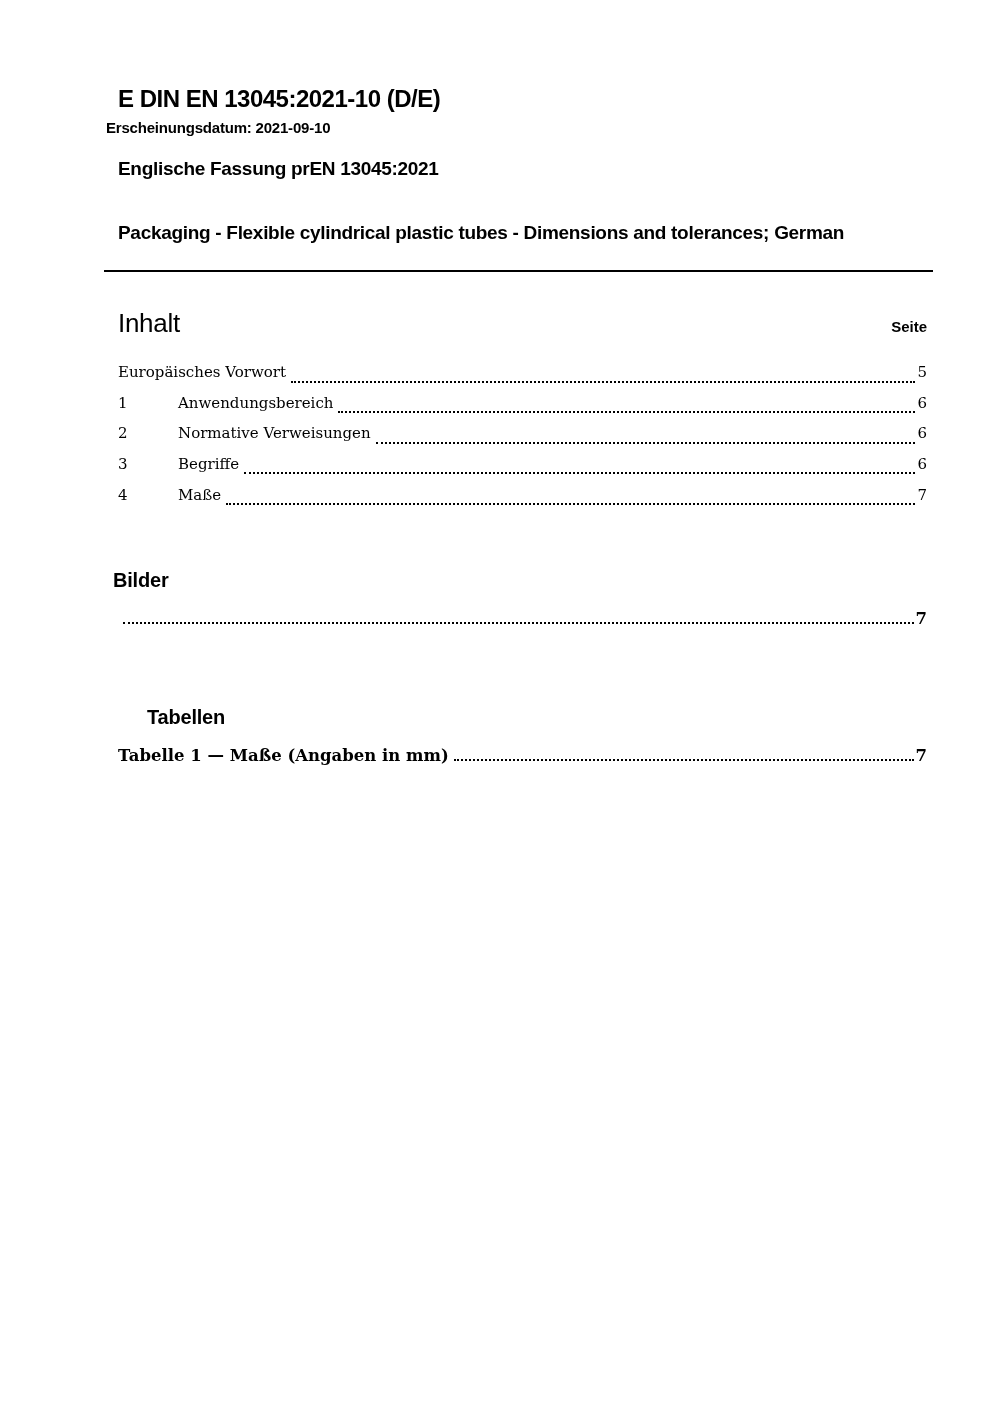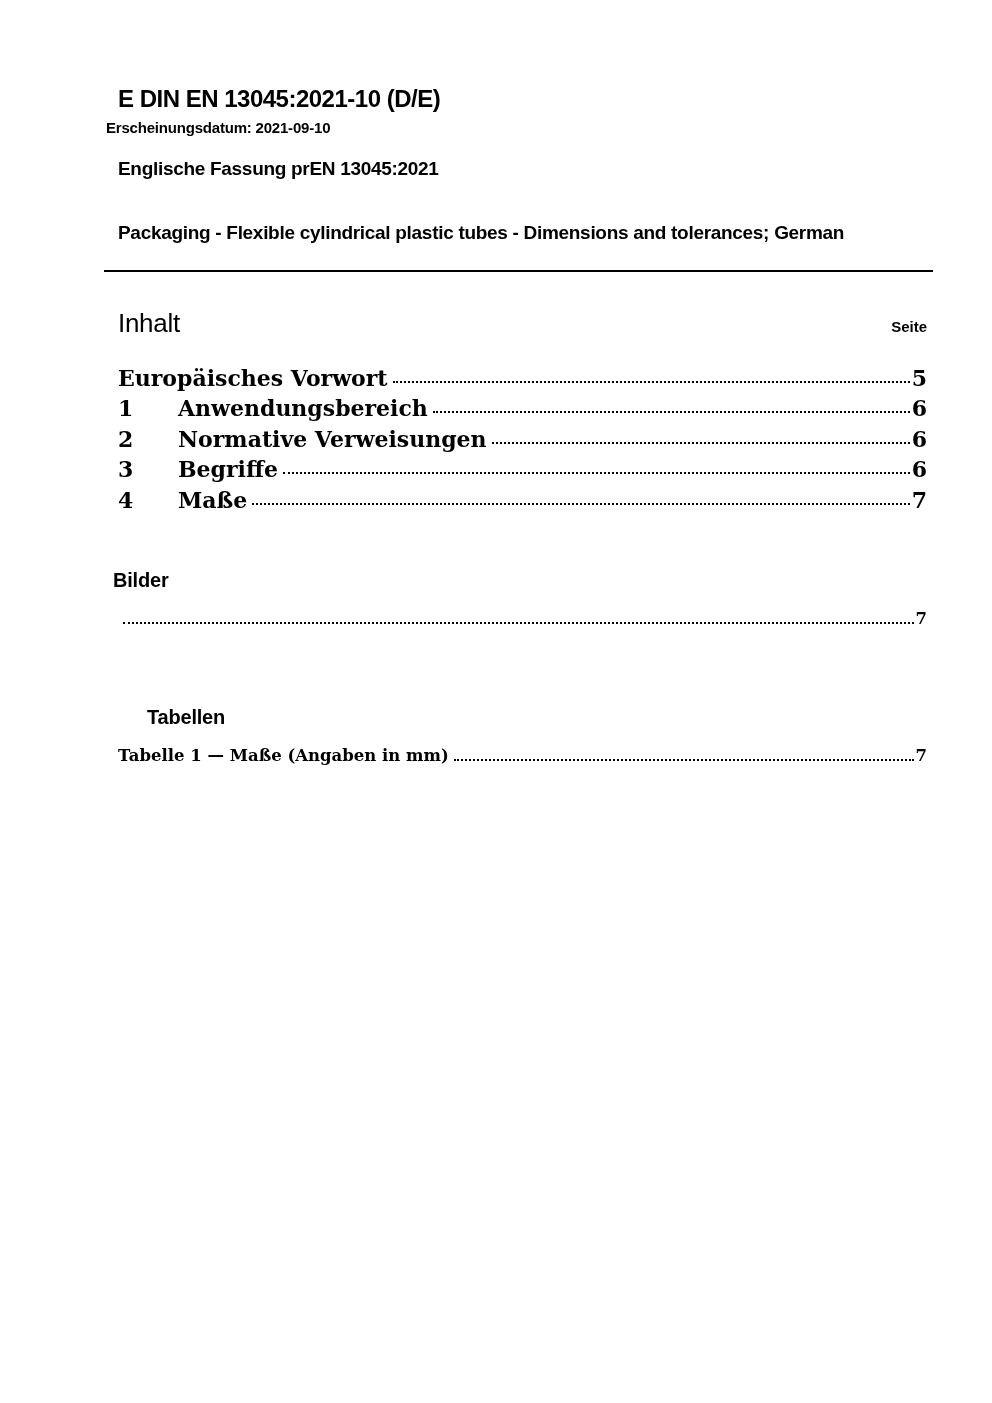--- a/index.html
+++ b/index.html
@@ -66,25 +66,25 @@
   }
 
   
   .toc-list {
     position: absolute;
     left: 118px; top: 357px;
     width: 809px;
   }
   .toc-row {
     display: flex;
-    align-items: flex-end;
+    align-items: center;
     height: 30.6px;
     font-family: "DejaVu Serif", serif;
-    font-weight: bold;
-    font-size: 22px;
+    font-weight: normal;
+    font-size: 15px;
     line-height: 20px;
   }
   .toc-num { flex: none; width: 60px; white-space: nowrap; }
   .toc-label { flex: none; white-space: nowrap; }
   .leader {
     flex: 1 1 auto;
     border-bottom: 2px dotted #000000;
     margin: 0 2px 5px 5px;
     align-self: flex-end;
     min-width: 10px;

